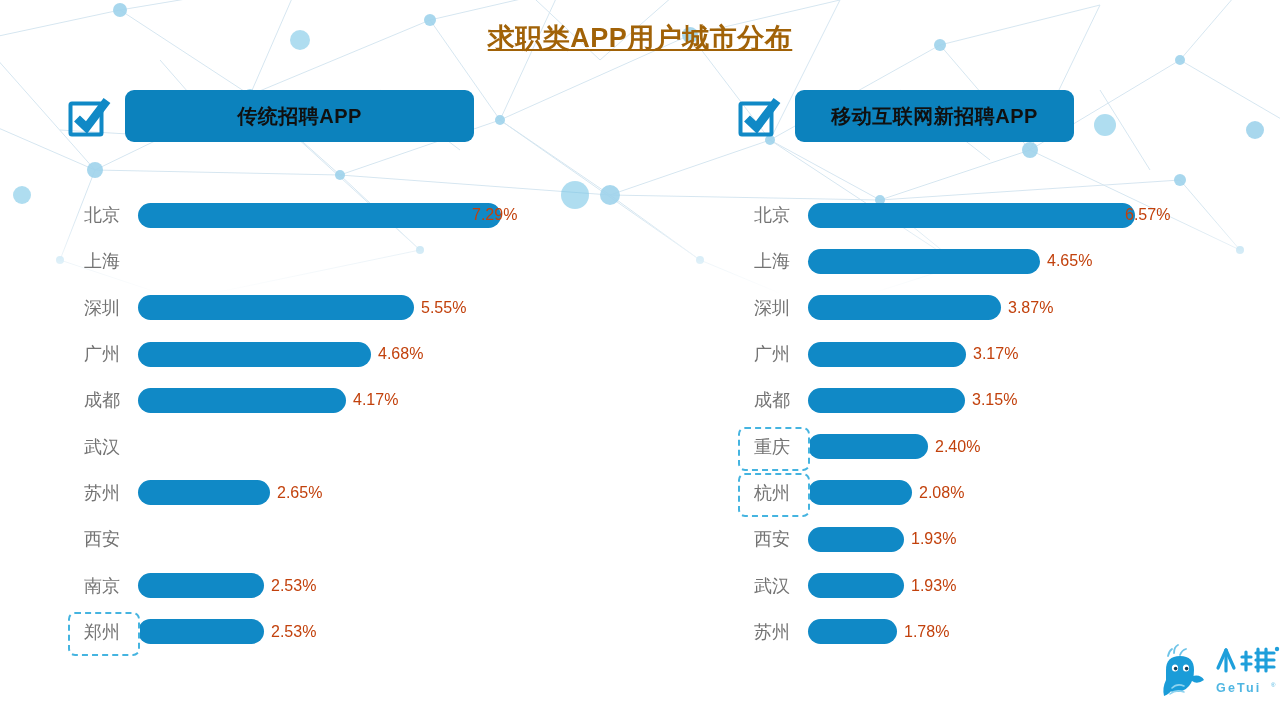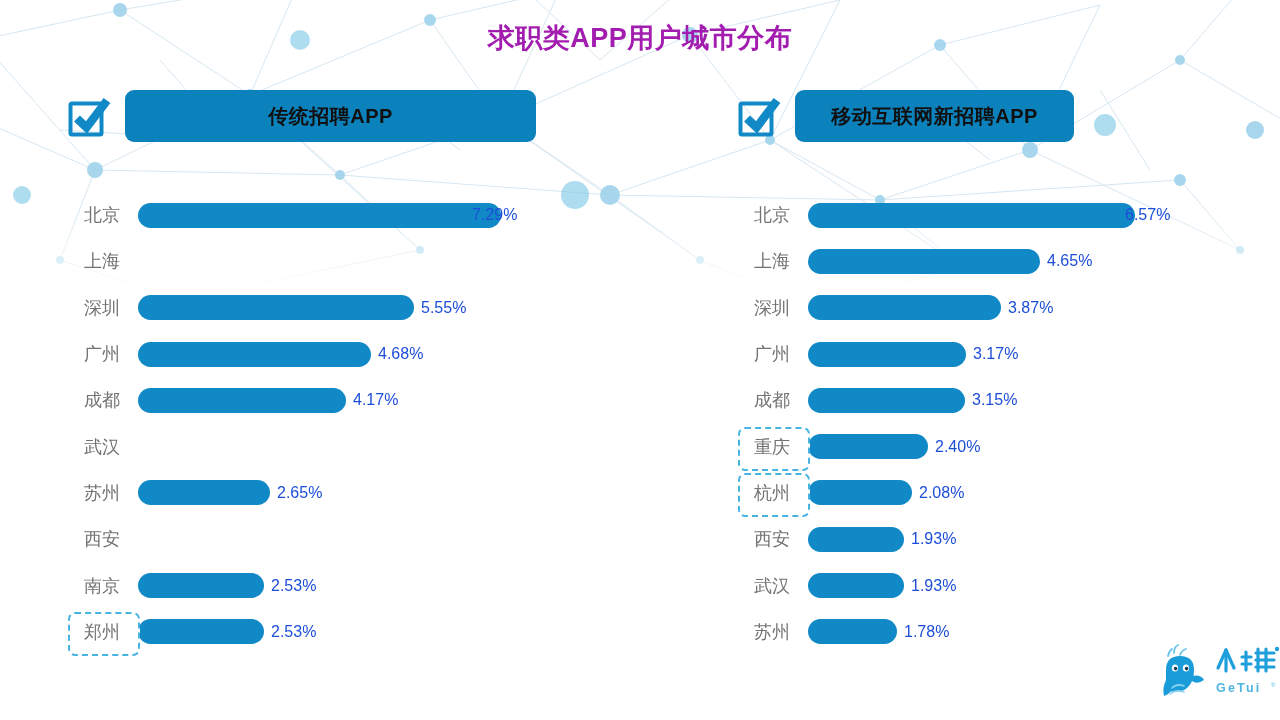--- a/index.html
+++ b/index.html
@@ -20,23 +20,24 @@
     width:1280px; height:720px;
     pointer-events:none;
   }
   
   .title {
     position:absolute;
     top:20px; left:0; width:1280px;
     text-align:center;
     font-size:27px;
     font-weight:bold;
-    color:#a21caf;
+    color:#a16207;
     letter-spacing:.5px;
     white-space:nowrap;
+    text-decoration:underline;
   }
   
   .panel { position:absolute; top:88px; }
   .panel.left  { left:66px;  width:560px; }
   .panel.right { left:736px; width:560px; }
 
   .panel-head {
     position:relative;
     height:56px;
     display:flex; align-items:center;
@@ -51,21 +52,21 @@
     height:52px;
     border-radius:9px;
     background:#0c82bd;
     display:flex; align-items:center; justify-content:center;
     color:#101010;
     font-size:20px;
     font-weight:bold;
     letter-spacing:.5px;
     white-space:nowrap;
   }
-  .panel.left  .head-bar { width:411px; }
+  .panel.left  .head-bar { width:349px; }
   .panel.right .head-bar { width:279px; }
 
   
   .rows { position:absolute; top:104px; left:0; width:560px; }
   .row {
     position:relative;
     height:46.3px;
     display:flex; align-items:center;
   }
   .city-wrap {
@@ -100,21 +101,21 @@
     display:flex; align-items:center;
   }
   .bar {
     height:25px;
     border-radius:13px;
     background:#1089c6;
     flex:0 0 auto;
   }
   .val {
     font-size:16px;
-    color:#1d4ed8;
+    color:#c2410c;
     margin-left:7px;
     white-space:nowrap;
     position:relative;
     z-index:3;
   }
   .val.overlap { margin-left:-29px; }
   .val.overlap2 { margin-left:-10px; }
 
   
   .logo {

